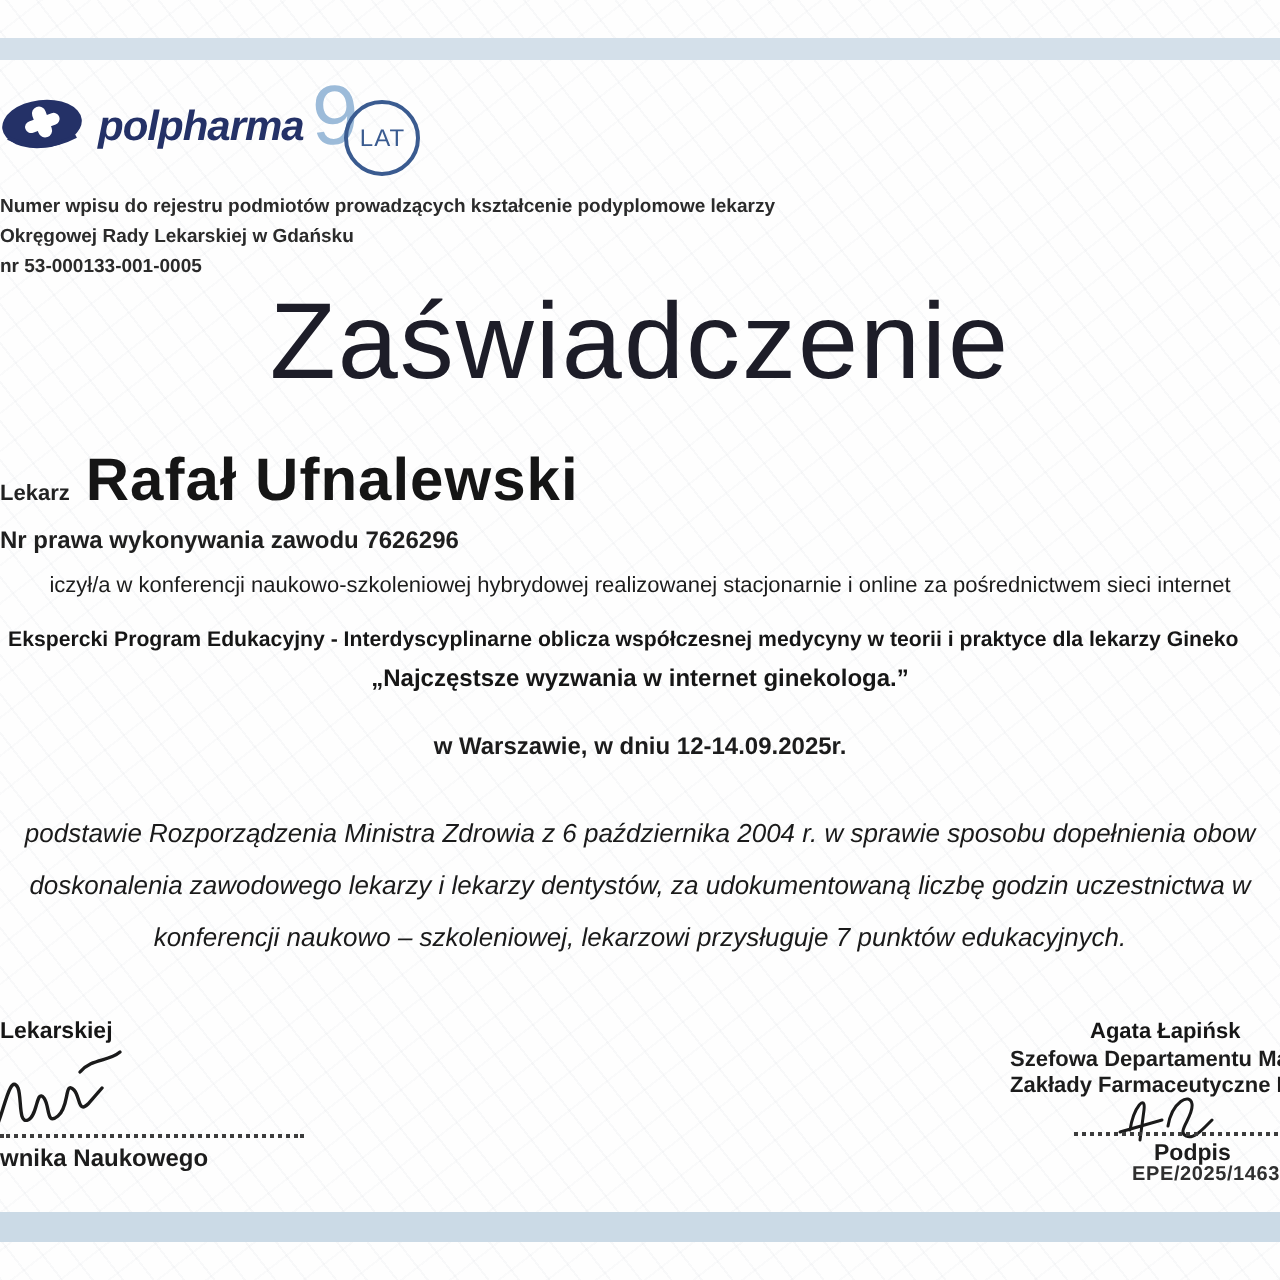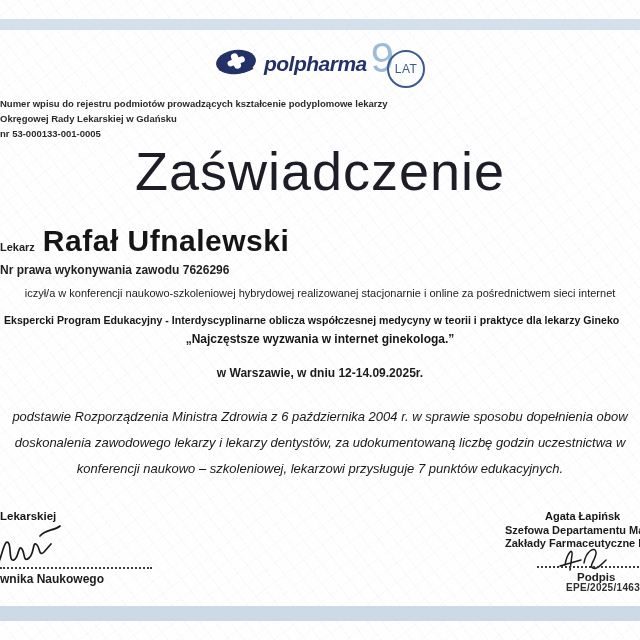--- a/index.html
+++ b/index.html
@@ -9,21 +9,21 @@
     background:
       repeating-linear-gradient(52deg, rgba(190,196,206,0.10) 0 1px, transparent 1px 12px),
       repeating-linear-gradient(-38deg, rgba(190,196,206,0.07) 0 1px, transparent 1px 15px),
       #fefefe;
   }
   .band{position:absolute;left:0;width:640px;background:#d4e0ea;}
   .band-top{top:19px;height:11px;}
   .band-bottom{top:606px;height:15px;background:#cbdae6;}
 
   
-  .logo-row{position:absolute;top:40px;left:0;width:640px;display:flex;justify-content:center;align-items:center;}
+  .logo-row{position:absolute;top:40px;left:0;width:640px;display:flex;align-items:center;}
   .logo-mark{margin-right:7px;display:block;}
   .brand{font-size:21px;font-weight:bold;font-style:italic;color:#243167;letter-spacing:-0.5px;}
   .anniv{position:relative;display:flex;align-items:flex-start;margin-left:4px;}
   .anniv-nine{font-size:42px;line-height:36px;font-weight:200;color:#9cbbd9;}
   .anniv-circle{
     width:34px;height:34px;border:2px solid #3a5b90;border-radius:50%;
     display:flex;align-items:center;justify-content:center;
     font-size:12px;color:#3a5b90;letter-spacing:0.5px;margin-left:-7px;margin-top:10px;background:transparent;
   }
 

